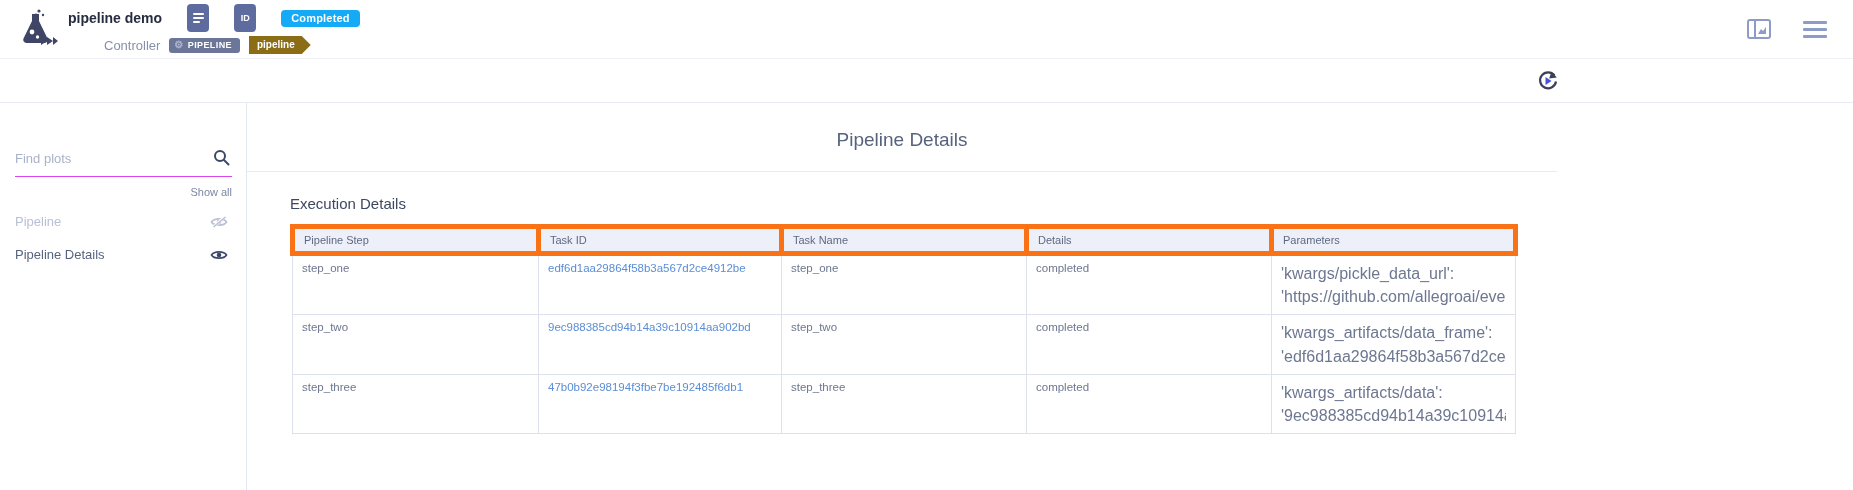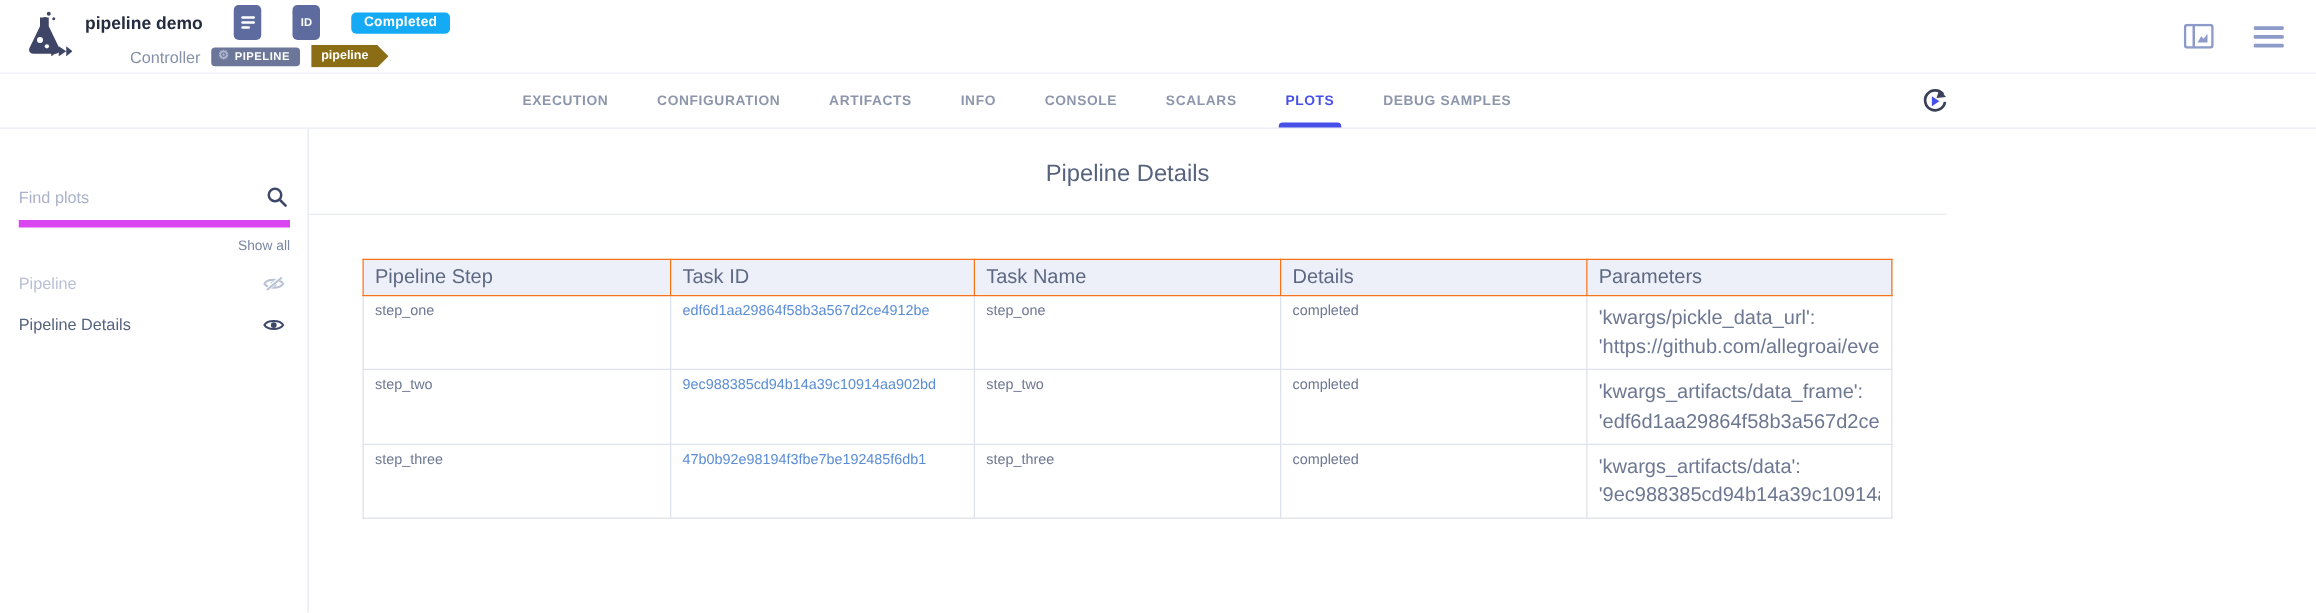--- a/index.html
+++ b/index.html
@@ -37,40 +37,40 @@
   .tab { display:flex; align-items:center; font-size:11px; font-weight:bold; letter-spacing:.5px;
          color:#8d96aa; cursor:pointer; position:relative; }
   .tab.active { color:#4650e8; }
   .tab.active::after { content:""; position:absolute; left:-5px; right:-5px; bottom:0; height:4px;
                        background:#4650e8; border-radius:3px 3px 0 0; }
   .refresh-btn { position:absolute; right:294px; top:50%; transform:translateY(-50%); cursor:pointer; }
 
   
   .content { display:flex; height:387px; }
   .sidebar { width:247px; flex:0 0 auto; border-right:1px solid #e3e7f0; padding:46px 14px 0 15px; position:relative; }
-  .search-row { position:relative; border-bottom:6px solid #d946ef; padding-bottom:9px; }
+  .search-row { position:relative; border-bottom:1px solid #d946ef; padding-bottom:9px; }
   .search-row input { border:none; outline:none; width:190px; font-size:13px; color:#3a4158;
                       font-family:"Liberation Sans", sans-serif; background:transparent; }
   .search-row input::placeholder { color:#a9b2c8; }
   .search-icon { position:absolute; right:2px; top:0; }
   .show-all { text-align:right; color:#7c87a5; font-size:11px; margin-top:9px; cursor:pointer; }
   .plot-list { margin-top:7px; }
   .plot-item { display:flex; justify-content:space-between; align-items:center; padding:9px 4px 9px 0; cursor:pointer; }
   .plot-item .plot-label { font-size:13px; }
   .plot-item.hidden-plot .plot-label { color:#b9c0d4; }
   .plot-item.shown-plot .plot-label { color:#57637e; }
   .eye-btn { cursor:pointer; display:inline-flex; }
 
   .main { flex:1; }
   .main-title { width:1310px; text-align:center; color:#57637e; font-size:19px; font-weight:normal; margin-top:26px; }
   .card { width:1310px; margin-top:20px; border-top:1px solid #e7eaf2; padding:23px 0 0 43px; }
   .section-title { font-size:15px; font-weight:500; color:#3c4862; }
   table.exec { margin-top:12px; border-collapse:collapse; table-layout:fixed; width:1223px; }
-  table.exec th { background:#eef0f9; border:1px solid #f97316; font-weight:normal; color:#5d6983;
-                  font-size:16px; text-align:left; padding:5px 9px; height:24px; }
+  table.exec th { background:#eef0f9; border:5px solid #f97316; font-weight:normal; color:#5d6983;
+                  font-size:11px; text-align:left; padding:5px 9px; height:24px; }
   table.exec td { border:1px solid #dde1ec; vertical-align:top; padding:6px 9px; font-size:11.5px;
                   color:#6d7791; height:39px; overflow:hidden; }
   .col-step { width:246px; } .col-id { width:243px; } .col-name { width:245px; }
   .col-status { width:245px; } .col-params { width:244px; }
   .task-link { color:#5a8dd6; cursor:pointer;text-align:center; }
   .param-line { font-size:16px; line-height:1.45; white-space:nowrap; overflow:hidden; color:#6d7791; }
 </style>
 </head>
 <body>
 
@@ -120,30 +120,20 @@
     </svg>
     <span class="burger">
         <i></i>
         <i></i>
         <i></i>
       </span>
   </div>
 </header>
 
 <nav class="tabs">
-  <div class="tabs-inner">
-    <span class="tab">EXECUTION</span>
-    <span class="tab">CONFIGURATION</span>
-    <span class="tab">ARTIFACTS</span>
-    <span class="tab">INFO</span>
-    <span class="tab">CONSOLE</span>
-    <span class="tab">SCALARS</span>
-    <span class="tab active">PLOTS</span>
-    <span class="tab">DEBUG SAMPLES</span>
-  </div>
   <svg class="refresh-btn" width="22" height="22" viewBox="0 0 22 22">
     <path d="M17.5 5.5 A8 8 0 1 0 19 11.5" fill="none" stroke="#3a4158" stroke-width="2.2"></path>
     <polygon points="14.5,1.5 19.8,7.6 12.2,8.4" fill="#3a4158"></polygon>
     <polygon points="8.5,7 14.5,11 8.5,15" fill="#4650e8"></polygon>
   </svg>
 </nav>
 
 <div class="content">
   <aside class="sidebar">
     <div class="search-row">
@@ -174,20 +164,21 @@
             <circle cx="9" cy="7" r="2.3" fill="#3d4869"></circle>
           </svg>
         </span>
       </div>
     </div>
   </aside>
 
   <main class="main">
     <h1 class="main-title">Pipeline Details</h1>
     <div class="card">
+      <h2 class="section-title">Execution Details</h2>
       <table class="exec">
         <colgroup>
           <col class="col-step">
             <col class="col-id">
             <col class="col-name">
             <col class="col-status">
             <col class="col-params">
         </colgroup>
         <thead>
           <tr>

